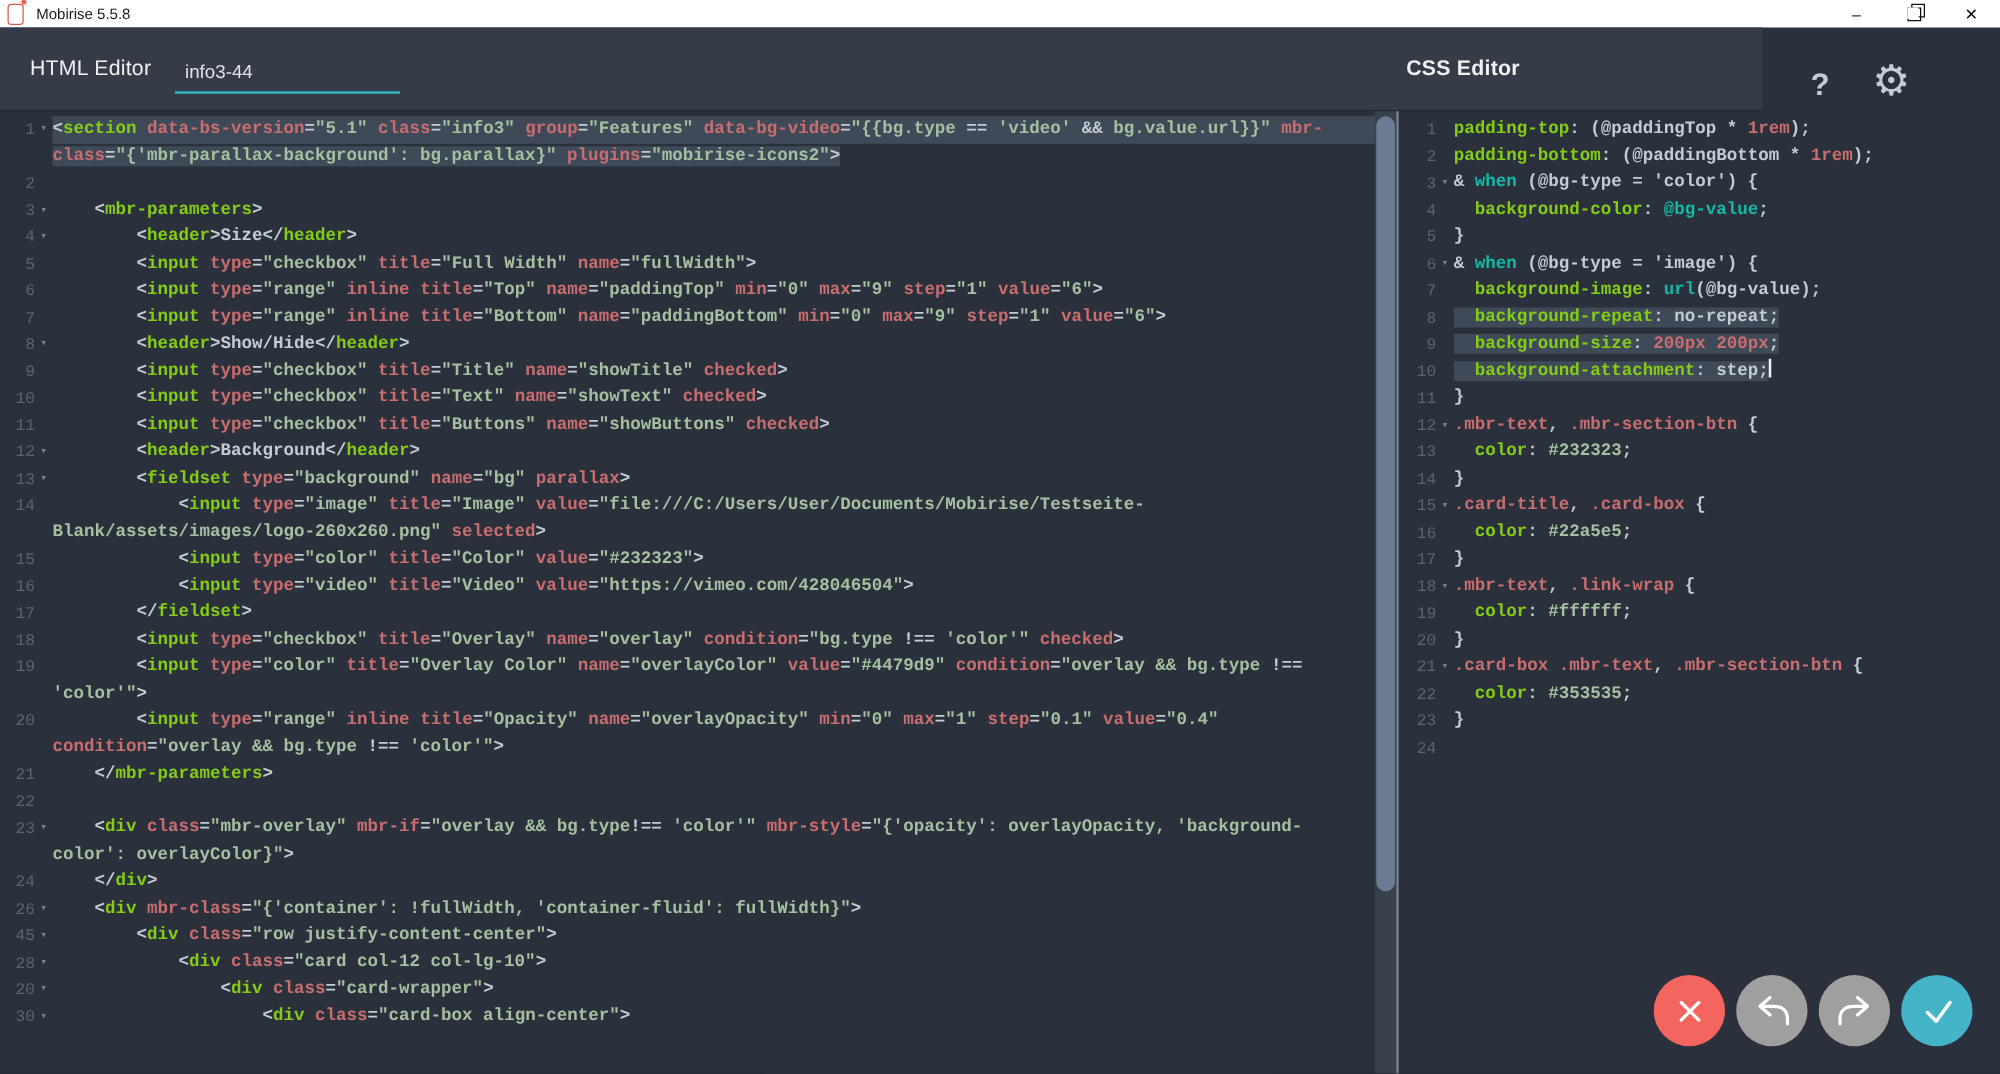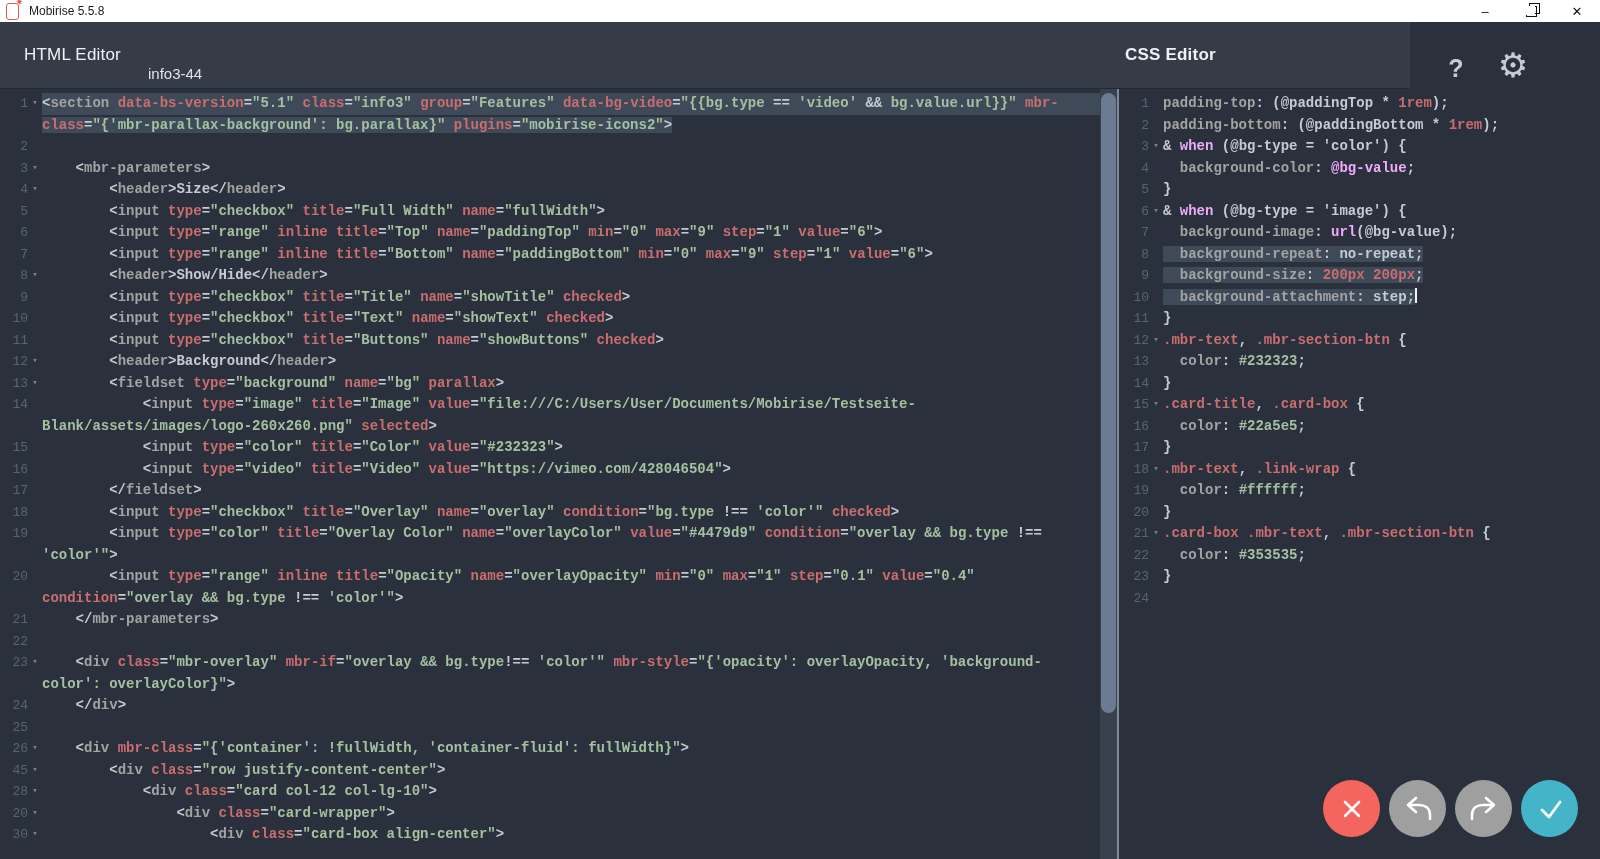--- a/index.html
+++ b/index.html
@@ -19,21 +19,21 @@
   .restore-glyph:before{content:"";position:absolute;left:2px;top:-4px;width:9px;height:9px;border:1px solid #111;}
   .restore-glyph:after{content:"";position:absolute;left:-1px;top:-1px;width:9px;height:9px;background:#fff;}
 
   
   .header{position:absolute;left:0;top:22px;width:1410px;height:66px;background:#353c48;
     border-bottom:1px solid #232932;}
   .editor-title{position:absolute;top:23px;font-size:17px;color:#eef1f4;letter-spacing:.2px;}
   #html-title{left:24px;}
   #css-title{left:1125px;font-weight:bold;}
   .tab{position:absolute;left:140px;top:25px;width:180px;height:26px;
-    border-bottom:2px solid #34b4bf;color:#dde2e7;font-size:15px;margin-top:16px;}
+    border-bottom:2px solid #34b4bf;color:#dde2e7;font-size:15px;}
   .tab span{display:inline-block;padding-left:8px;padding-top:2px;}
   .hdr-icon{position:absolute;color:#c6ccd3;cursor:default;}
   #help-icon{left:1441px;top:32px;font-size:25px;font-weight:bold;width:30px;text-align:center;}
   #gear-icon{left:1494px;top:26px;font-size:34px;line-height:34px;width:38px;text-align:center;}
 
   
   .main{position:absolute;left:0;top:89px;width:1600px;height:770px;display:flex;}
   .editor{height:770px;overflow:hidden;background:#2a313c;padding-top:4px;box-sizing:border-box;
     font-family:"Liberation Mono","DejaVu Sans Mono",monospace;font-size:14px;font-weight:bold;}
   #html-editor{width:1100px;}
@@ -43,25 +43,25 @@
   .divider{width:2px;height:770px;background:#7e8a99;}
 
   .code-row{display:flex;height:21.5px;line-height:21.5px;white-space:pre;}
   .ln{width:28px;text-align:right;color:#5a6470;font-weight:normal;font-size:13px;flex:none;}
   #css-editor .ln{width:26px;}
   .fold{width:14px;text-align:center;color:#78818e;font-size:9px;flex:none;}
   .code{flex:1;min-width:0;}
   .code.sel-full{background:#3f4a59;}
   .seg.sel-text{background:#3f4a59;}
 
-  .tk-t{color:#a3a3a3;}            
+  .tk-t{color:#84cc16;}            
   .tk-a{color:#c96d6f;}            
   .tk-s{color:#a5c0a0;}            
   .tk-p{color:#c5cbd3;}            
-  .tk-w{color:#f0abfc;font-family:Liberation Mono, monospace;}            
+  .tk-w{color:#14b8a6;font-family:Liberation Mono, monospace;}            
   .cursor{display:inline-block;width:2px;height:15px;background:#eef2f6;vertical-align:-2px;}
 
   
   .actions{position:absolute;right:22px;bottom:22px;display:flex;gap:9px;}
   .circle-btn{width:57px;height:57px;border-radius:50%;border:none;display:flex;
     align-items:center;justify-content:center;cursor:pointer;padding:0;}
   .circle-btn svg{display:block;}
 </style>
 </head>
 <body>
@@ -114,21 +114,20 @@
         <div class="code-row"><span class="ln">18</span><span class="fold"></span><div class="code"><span class="seg"><span class="tk-p">        &lt;</span><span class="tk-t">input</span><span class="tk-p"> </span><span class="tk-a">type</span><span class="tk-p">=</span><span class="tk-s">"checkbox"</span><span class="tk-p"> </span><span class="tk-a">title</span><span class="tk-p">=</span><span class="tk-s">"Overlay"</span><span class="tk-p"> </span><span class="tk-a">name</span><span class="tk-p">=</span><span class="tk-s">"overlay"</span><span class="tk-p"> </span><span class="tk-a">condition</span><span class="tk-p">=</span><span class="tk-s">"bg.type </span><span class="tk-p">!== </span><span class="tk-s">'color'"</span><span class="tk-p"> </span><span class="tk-a">checked</span><span class="tk-p">&gt;</span></span></div></div>
         <div class="code-row"><span class="ln">19</span><span class="fold"></span><div class="code"><span class="seg"><span class="tk-p">        &lt;</span><span class="tk-t">input</span><span class="tk-p"> </span><span class="tk-a">type</span><span class="tk-p">=</span><span class="tk-s">"color"</span><span class="tk-p"> </span><span class="tk-a">title</span><span class="tk-p">=</span><span class="tk-s">"Overlay Color"</span><span class="tk-p"> </span><span class="tk-a">name</span><span class="tk-p">=</span><span class="tk-s">"overlayColor"</span><span class="tk-p"> </span><span class="tk-a">value</span><span class="tk-p">=</span><span class="tk-s">"#4479d9"</span><span class="tk-p"> </span><span class="tk-a">condition</span><span class="tk-p">=</span><span class="tk-s">"overlay &amp;&amp; bg.type </span><span class="tk-p">!==</span></span></div></div>
         <div class="code-row"><span class="ln"></span><span class="fold"></span><div class="code"><span class="seg"><span class="tk-s">'color'"</span><span class="tk-p">&gt;</span></span></div></div>
         <div class="code-row"><span class="ln">20</span><span class="fold"></span><div class="code"><span class="seg"><span class="tk-p">        &lt;</span><span class="tk-t">input</span><span class="tk-p"> </span><span class="tk-a">type</span><span class="tk-p">=</span><span class="tk-s">"range"</span><span class="tk-p"> </span><span class="tk-a">inline</span><span class="tk-p"> </span><span class="tk-a">title</span><span class="tk-p">=</span><span class="tk-s">"Opacity"</span><span class="tk-p"> </span><span class="tk-a">name</span><span class="tk-p">=</span><span class="tk-s">"overlayOpacity"</span><span class="tk-p"> </span><span class="tk-a">min</span><span class="tk-p">=</span><span class="tk-s">"0"</span><span class="tk-p"> </span><span class="tk-a">max</span><span class="tk-p">=</span><span class="tk-s">"1"</span><span class="tk-p"> </span><span class="tk-a">step</span><span class="tk-p">=</span><span class="tk-s">"0.1"</span><span class="tk-p"> </span><span class="tk-a">value</span><span class="tk-p">=</span><span class="tk-s">"0.4"</span></span></div></div>
         <div class="code-row"><span class="ln"></span><span class="fold"></span><div class="code"><span class="seg"><span class="tk-a">condition</span><span class="tk-p">=</span><span class="tk-s">"overlay &amp;&amp; bg.type </span><span class="tk-p">!== </span><span class="tk-s">'color'"</span><span class="tk-p">&gt;</span></span></div></div>
         <div class="code-row"><span class="ln">21</span><span class="fold"></span><div class="code"><span class="seg"><span class="tk-p">    &lt;/</span><span class="tk-t">mbr-parameters</span><span class="tk-p">&gt;</span></span></div></div>
         <div class="code-row"><span class="ln">22</span><span class="fold"></span><div class="code"><span class="seg"></span></div></div>
         <div class="code-row"><span class="ln">23</span><span class="fold">▾</span><div class="code"><span class="seg"><span class="tk-p">    &lt;</span><span class="tk-t">div</span><span class="tk-p"> </span><span class="tk-a">class</span><span class="tk-p">=</span><span class="tk-s">"mbr-overlay"</span><span class="tk-p"> </span><span class="tk-a">mbr-if</span><span class="tk-p">=</span><span class="tk-s">"overlay &amp;&amp; bg.type</span><span class="tk-p">!== </span><span class="tk-s">'color'"</span><span class="tk-p"> </span><span class="tk-a">mbr-style</span><span class="tk-p">=</span><span class="tk-s">"{'opacity': overlayOpacity, 'background-</span></span></div></div>
         <div class="code-row"><span class="ln"></span><span class="fold"></span><div class="code"><span class="seg"><span class="tk-s">color': overlayColor}"</span><span class="tk-p">&gt;</span></span></div></div>
         <div class="code-row"><span class="ln">24</span><span class="fold"></span><div class="code"><span class="seg"><span class="tk-p">    &lt;/</span><span class="tk-t">div</span><span class="tk-p">&gt;</span></span></div></div>
-        <div class="code-row"><span class="ln">25</span><span class="fold"></span><div class="code"><span class="seg"></span></div></div>
         <div class="code-row"><span class="ln">26</span><span class="fold">▾</span><div class="code"><span class="seg"><span class="tk-p">    &lt;</span><span class="tk-t">div</span><span class="tk-p"> </span><span class="tk-a">mbr-class</span><span class="tk-p">=</span><span class="tk-s">"{'container': !fullWidth, 'container-fluid': fullWidth}"</span><span class="tk-p">&gt;</span></span></div></div>
         <div class="code-row"><span class="ln">45</span><span class="fold">▾</span><div class="code"><span class="seg"><span class="tk-p">        &lt;</span><span class="tk-t">div</span><span class="tk-p"> </span><span class="tk-a">class</span><span class="tk-p">=</span><span class="tk-s">"row justify-content-center"</span><span class="tk-p">&gt;</span></span></div></div>
         <div class="code-row"><span class="ln">28</span><span class="fold">▾</span><div class="code"><span class="seg"><span class="tk-p">            &lt;</span><span class="tk-t">div</span><span class="tk-p"> </span><span class="tk-a">class</span><span class="tk-p">=</span><span class="tk-s">"card col-12 col-lg-10"</span><span class="tk-p">&gt;</span></span></div></div>
         <div class="code-row"><span class="ln">20</span><span class="fold">▾</span><div class="code"><span class="seg"><span class="tk-p">                &lt;</span><span class="tk-t">div</span><span class="tk-p"> </span><span class="tk-a">class</span><span class="tk-p">=</span><span class="tk-s">"card-wrapper"</span><span class="tk-p">&gt;</span></span></div></div>
         <div class="code-row"><span class="ln">30</span><span class="fold">▾</span><div class="code"><span class="seg"><span class="tk-p">                    &lt;</span><span class="tk-t">div</span><span class="tk-p"> </span><span class="tk-a">class</span><span class="tk-p">=</span><span class="tk-s">"card-box align-center"</span><span class="tk-p">&gt;</span></span></div></div>
       </div>
     <div class="scroll-track">
       <div class="scroll-thumb"></div>
     </div>
     <div class="divider"></div>

